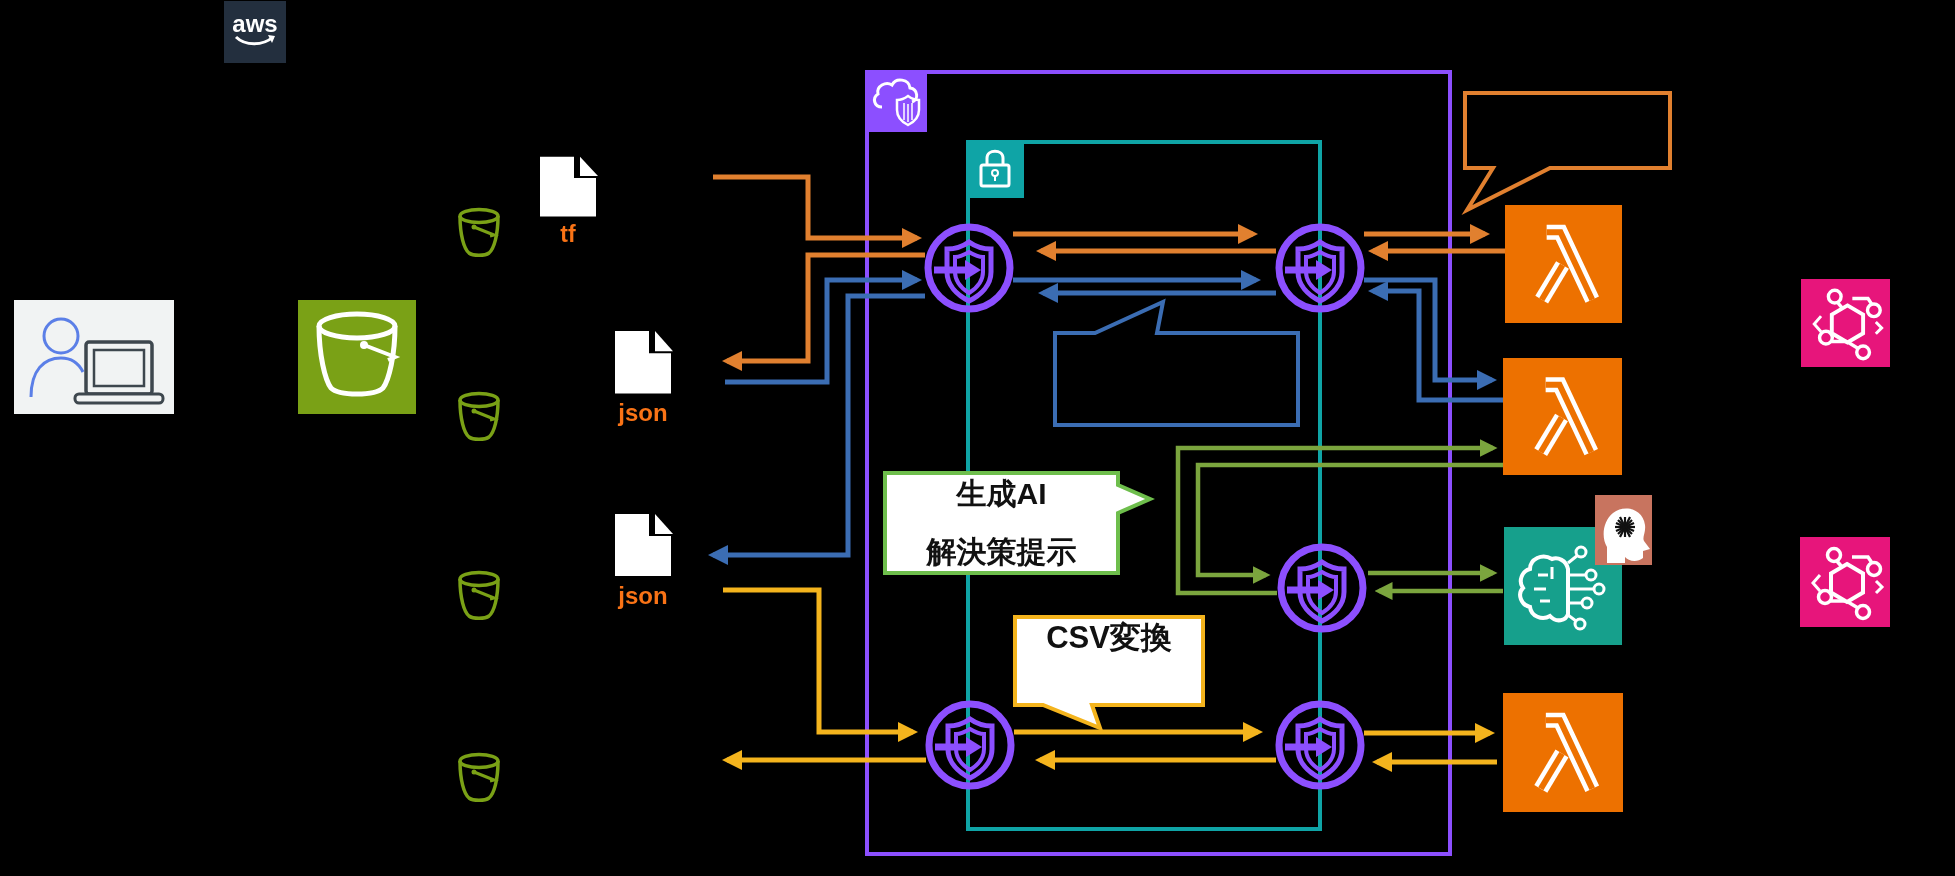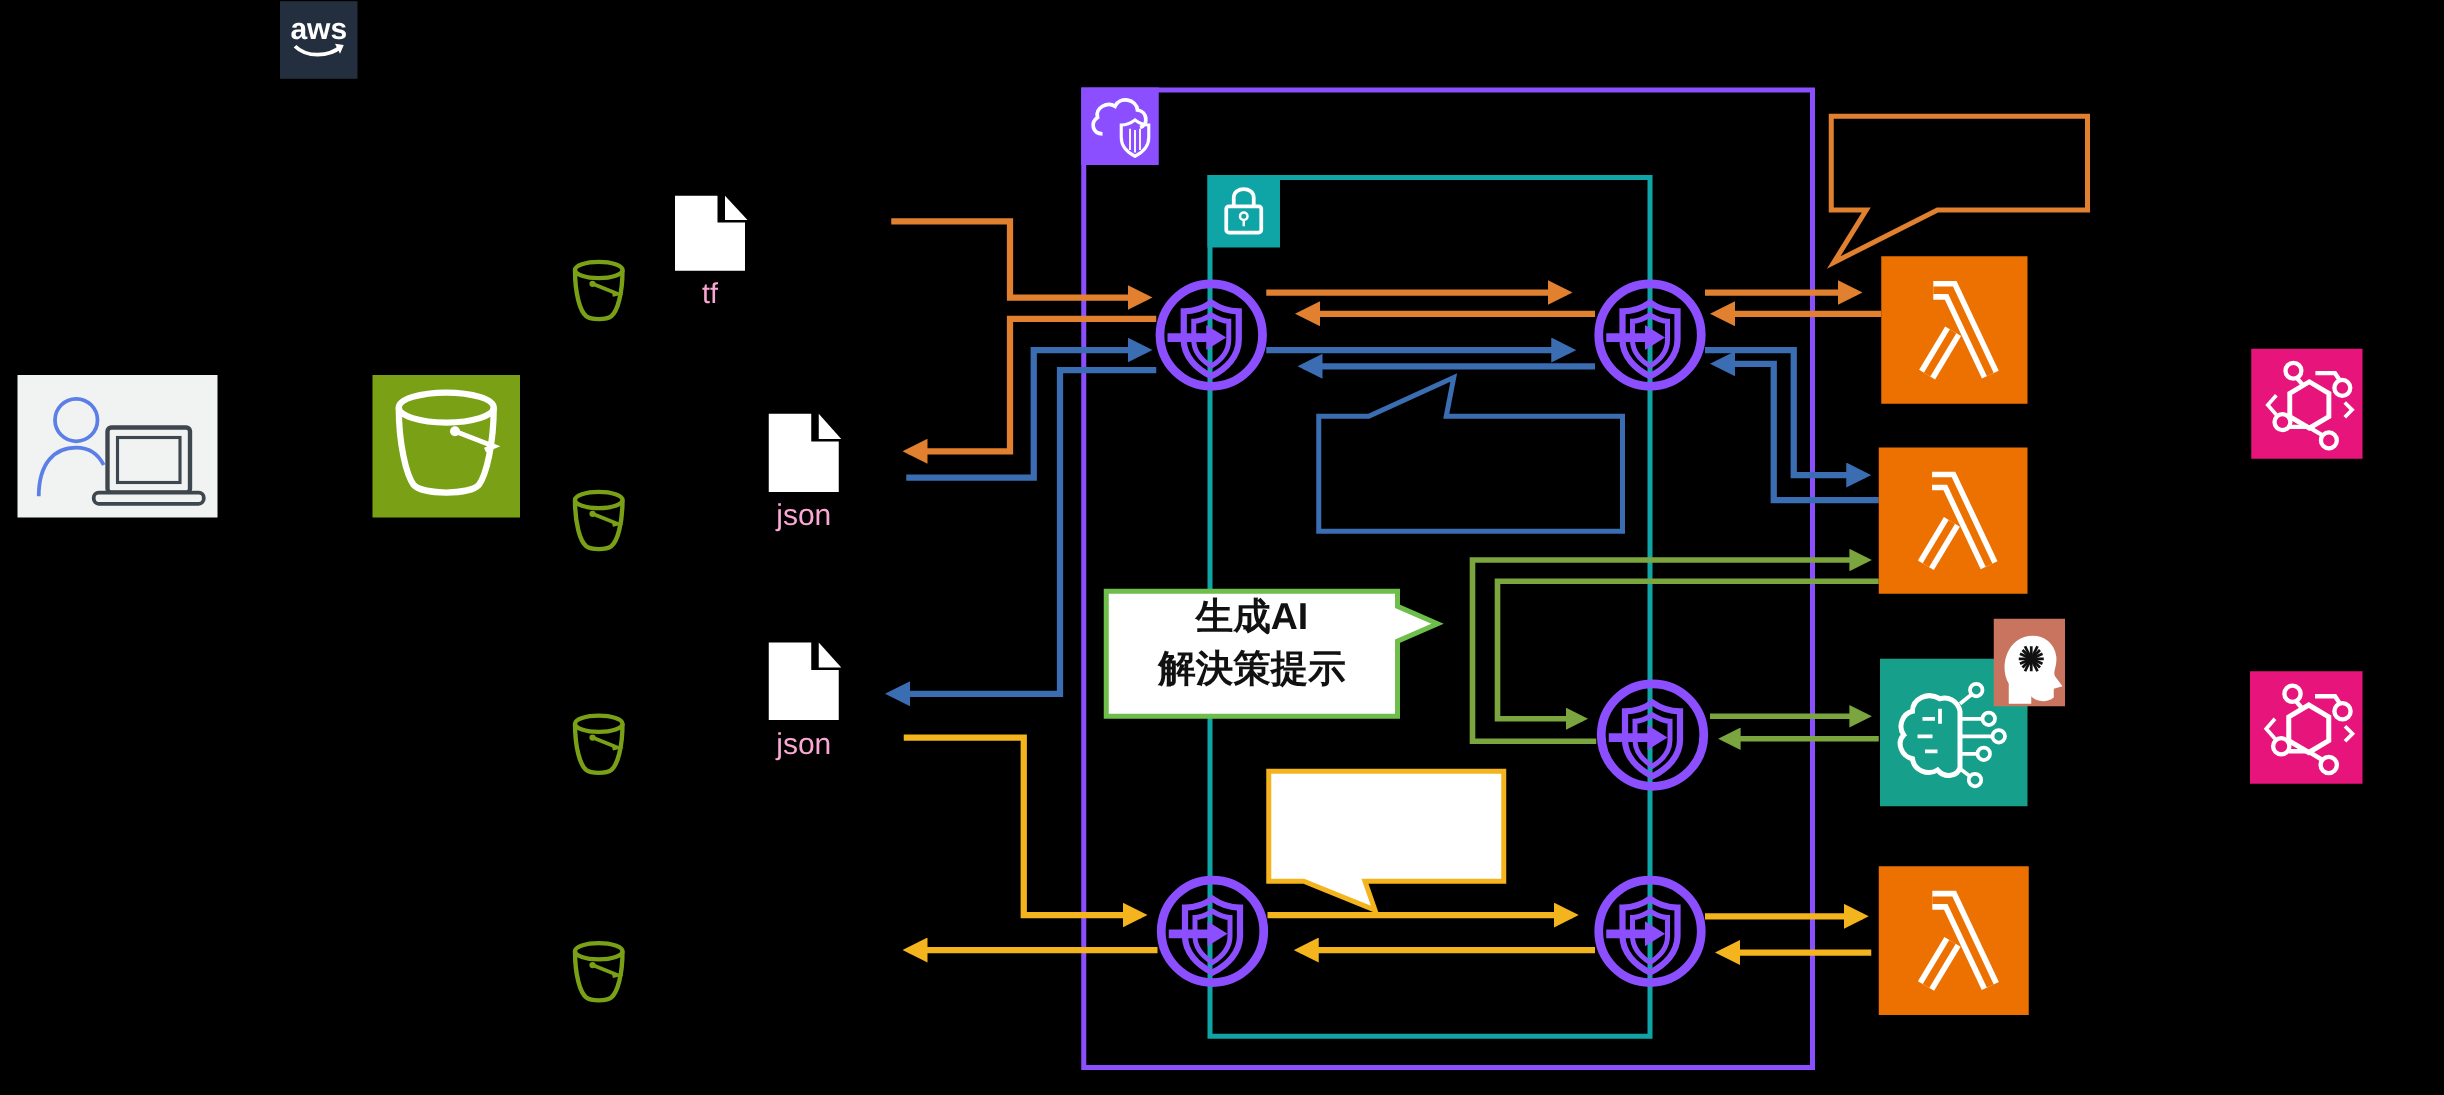--- a/index.html
+++ b/index.html
@@ -9,23 +9,23 @@
   #vpc-box{left:865px;top:70px;width:587px;height:786px;border:4px solid #8C4FFF;}
   #subnet-box{left:966px;top:140px;width:356px;height:691px;border:4px solid #0FA4A6;}
   .badge{position:absolute;width:62px;height:62px;display:flex;align-items:center;justify-content:center;}
   #vpc-badge{left:865px;top:70px;background:#8C4FFF;}
   #subnet-badge{left:966px;top:140px;width:58px;height:58px;background:#0FA4A6;}
   #aws-logo{left:224px;top:1px;width:62px;height:62px;background:#232F3E;position:absolute;
             display:flex;flex-direction:column;align-items:center;justify-content:center;}
   #aws-logo .aws-word{color:#fff;font-weight:bold;font-size:24px;line-height:20px;letter-spacing:0px;}
   .icon{position:absolute;}
   .file-icon{position:absolute;}
-  .file-label{position:absolute;left:0;width:100%;text-align:center;color:#f9a8d4;font-weight:normal;}
+  .file-label{position:absolute;left:0;width:100%;text-align:center;color:#f97316;font-weight:bold;}
   .callout-text{position:absolute;display:flex;flex-direction:column;align-items:center;
-                color:#111;font-weight:bold;text-align:center;}
+                color:#111;font-weight:bold;text-align:center;gap:16px;}
   #genai-text{left:885px;top:473px;width:233px;height:100px;font-size:30px;line-height:42px;}
   #csv-text{left:1015px;top:617px;width:188px;height:88px;font-size:31px;}
   svg{display:block;}
   #overlay{position:absolute;left:0;top:0;}
 </style>
 </head>
 <body>
 
 <div id="canvas">
 
@@ -308,14 +308,17 @@
   <div class="icon" style="left:1800px;top:537px;width:90px;height:90px;background:#E7157B;">
     <svg width="90" height="90" viewBox="0 0 90 90">
         <use href="#sym-hexnodes"></use>
       </svg>
   </div>
 
   <div id="genai-text" class="callout-text">
     <span>生成AI</span>
     <span>解決策提示</span>
   </div>
+  <div id="csv-text" class="callout-text">
+    <span>CSV変換</span>
+  </div>
 
 </div>
 
 </body></html>

